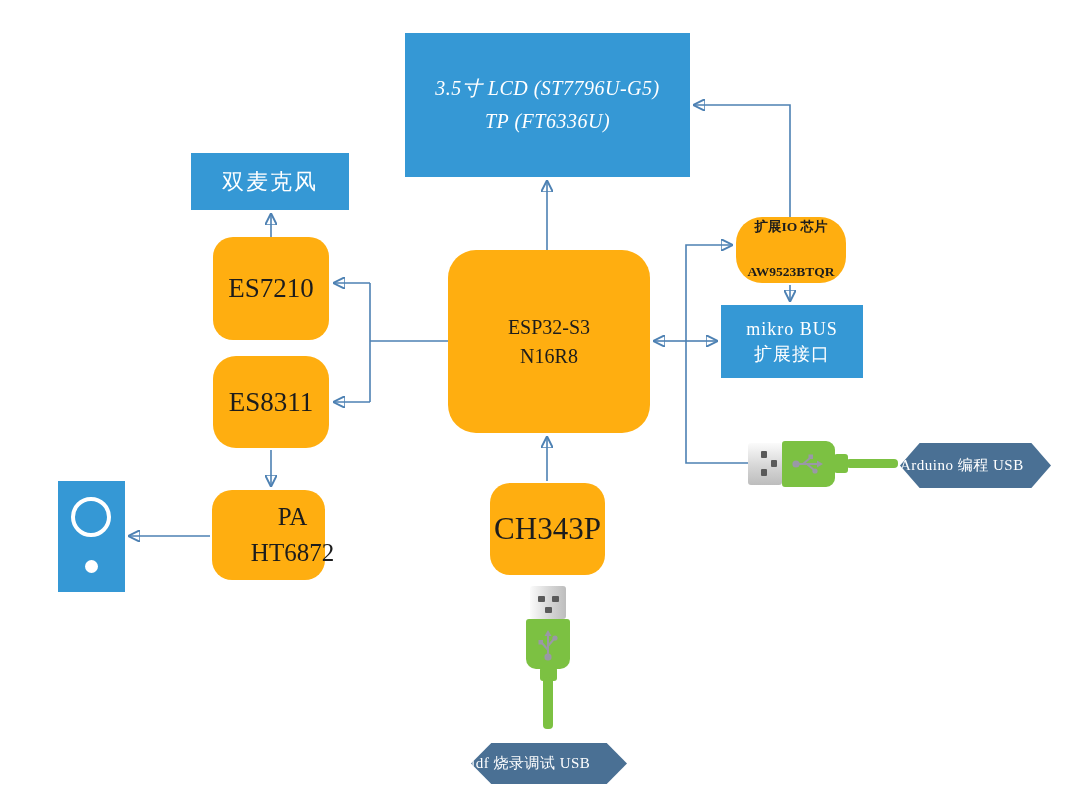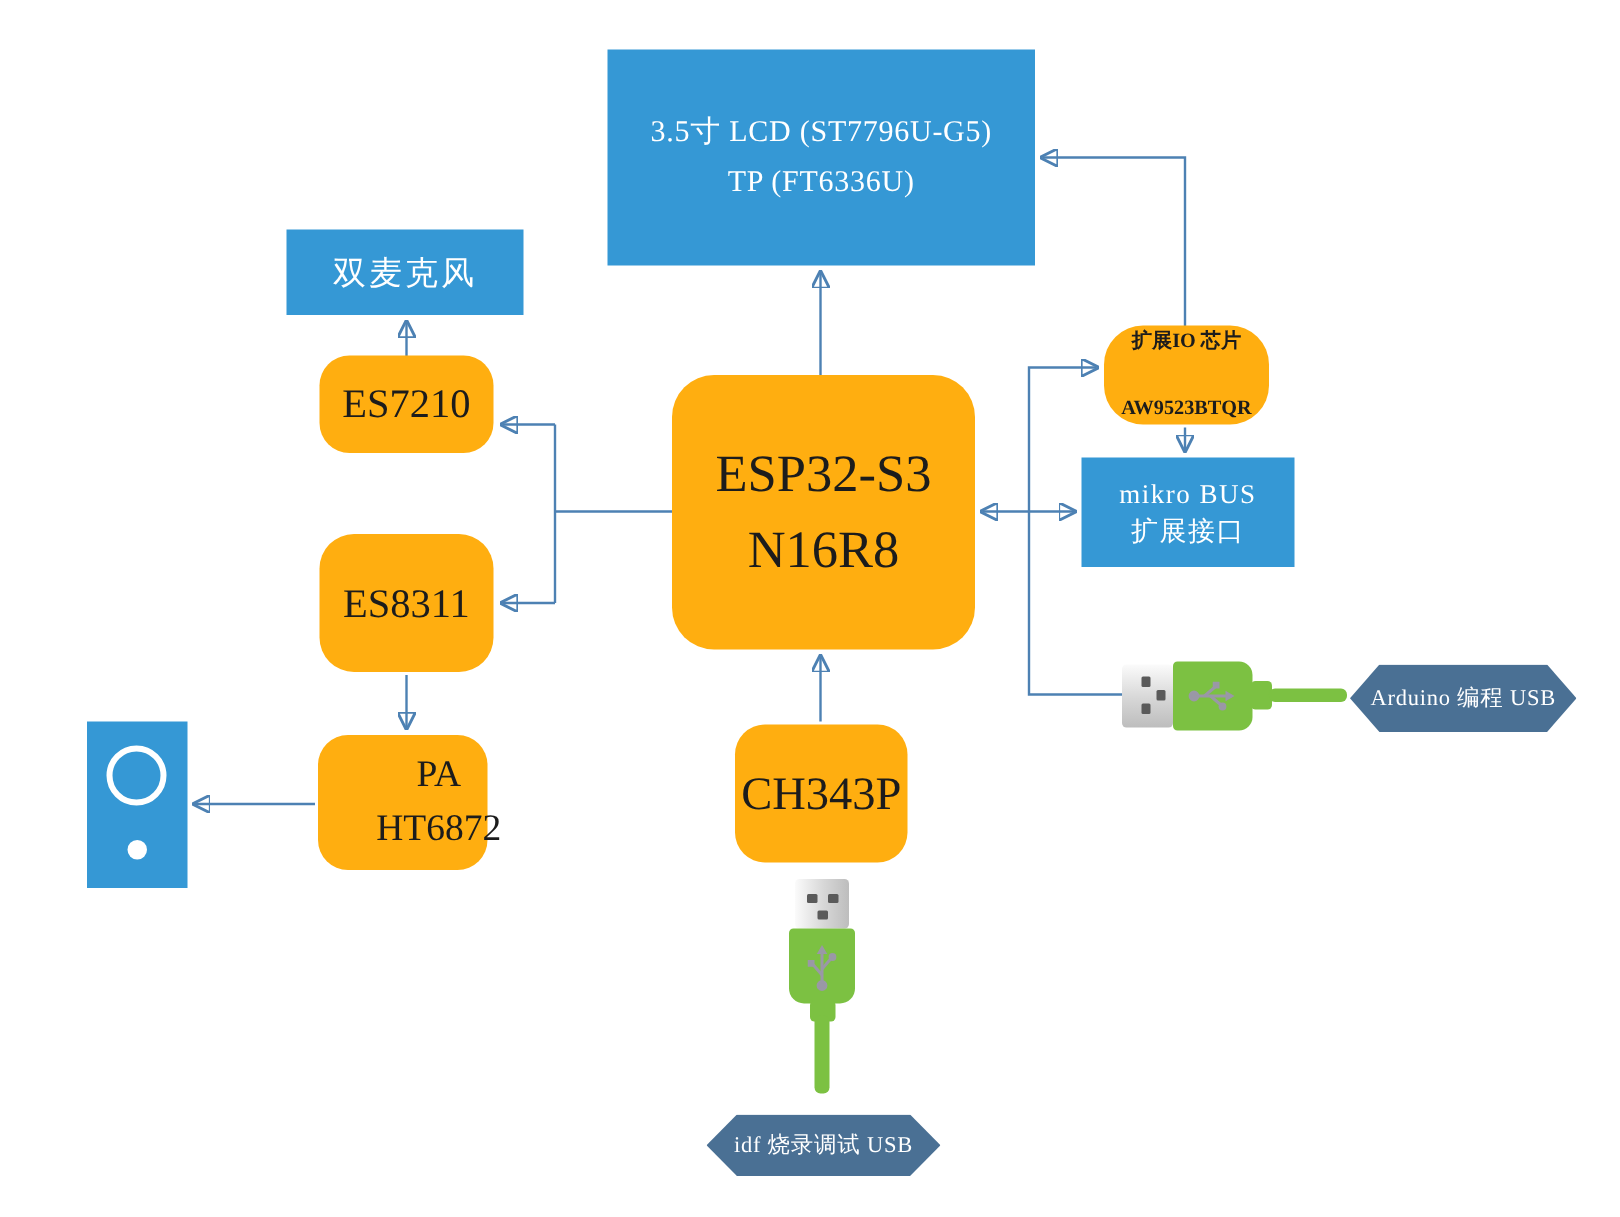--- a/index.html
+++ b/index.html
@@ -11,31 +11,31 @@
   .canvas { position: absolute; left: 0; top: 0; width: 1080px; height: 811px; background: #ffffff; }
 
   .wires { position: absolute; left: 0; top: 0; width: 1080px; height: 811px; z-index: 1; }
   .wires path { stroke: var(--c-line, #4d81b3); stroke-width: 1.6; fill: none; }
 
   .node { position: absolute; z-index: 2; display: flex; flex-direction: column;
           align-items: center; justify-content: center; text-align: center; }
   .blue   { background: var(--c-blue, #3598d5); color: #ffffff; }
   .orange { background: var(--c-orange, #ffae10); color: #1c1c1c; }
 
-  .lcd      { left: 405px; top: 33px;  width: 285px; height: 144px; font-size: 20px; line-height: 1.65; letter-spacing: 0.5px; }
+  .lcd      { left: 405px; top: 33px;  width: 285px; height: 144px; font-size: 20px; line-height: 1.65; letter-spacing: 0.5px; font-style: italic; }
   .mic      { left: 191px; top: 153px; width: 158px; height: 57px;  font-size: 22px; letter-spacing: 2px; }
-  .es7210   { left: 213px; top: 237px; width: 116px; height: 65px;  font-size: 27px; border-radius: 20px; }
+  .es7210   { left: 213px; top: 237px; width: 116px; height: 103px;  font-size: 27px; border-radius: 20px; }
   .es8311   { left: 213px; top: 356px; width: 116px; height: 92px;  font-size: 27px; border-radius: 23px; }
   .pa       { left: 212px; top: 490px; width: 113px; height: 90px;  font-size: 25px; line-height: 1.45; border-radius: 20px; padding-left: 48px; }
-  .esp32    { left: 448px; top: 250px; width: 202px; height: 183px; font-size: 35px; line-height: 1.45; border-radius: 28px; }
+  .esp32    { left: 448px; top: 250px; width: 202px; height: 183px; font-size: 20px; line-height: 1.45; border-radius: 28px; }
   .ch343p   { left: 490px; top: 483px; width: 115px; height: 92px;  font-size: 31px; border-radius: 20px; }
   .ioexp    { left: 736px; top: 217px; width: 110px; height: 66px;  font-size: 13.5px; line-height: 1.55; border-radius: 26px; font-weight: bold; gap: 24px; }
   .mikrobus { left: 721px; top: 305px; width: 142px; height: 73px;  font-size: 18px; line-height: 1.35; letter-spacing: 1px; }
 
-  .hex { position: absolute; z-index: 2; display: flex; align-items: center; justify-content: center;
+  .hex { position: absolute; z-index: 2; display: flex; align-items: center; justify-content: flex-start;
          background: var(--c-hexbg, #4a7094); color: #ffffff; font-size: 15px; letter-spacing: 0.5px;
          clip-path: polygon(0% 50%, 13% 0%, 87% 0%, 100% 50%, 87% 100%, 13% 100%); }
   .hex-arduino { left: 900px; top: 443px; width: 151px; height: 45px; }
   .hex-idf     { left: 471px; top: 743px; width: 156px; height: 41px; }
 
   .speaker { left: 58px; top: 481px; width: 67px; height: 111px; position: absolute; z-index: 2;
              background: var(--c-blue, #3598d5); }
   .speaker .ring { position: absolute; left: 13px; top: 16px; width: 40px; height: 40px;
                    border: 4px solid #ffffff; border-radius: 50%; }
   .speaker .dot  { position: absolute; left: 27px; top: 79px; width: 13px; height: 13px;

